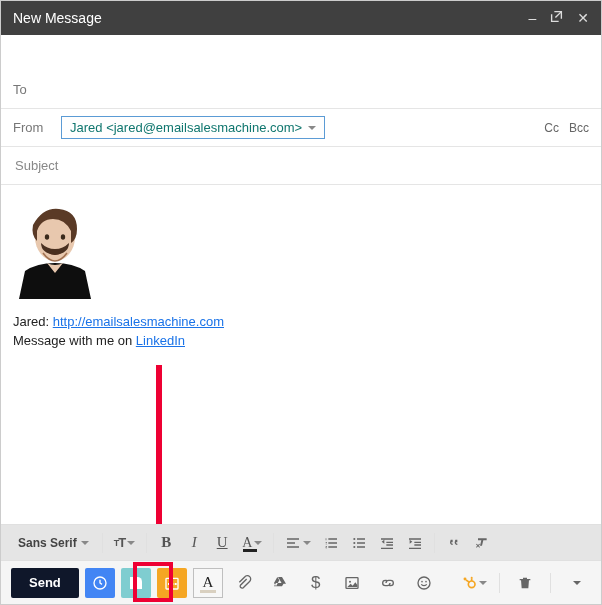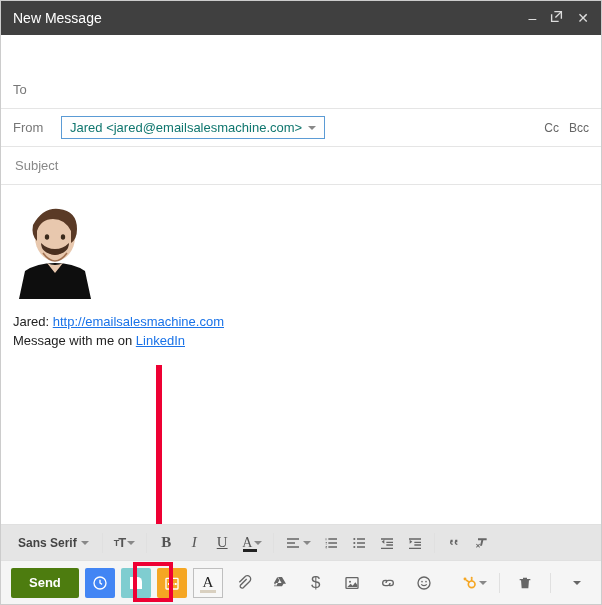--- a/index.html
+++ b/index.html
@@ -24,21 +24,21 @@
   .sig-name { margin-top:6px; color:#222;}
   .sig-line { margin-top:14px; color:#222; line-height:1.45;}
   .sig-line a { color:#1a73e8; text-decoration:underline;}
   .arrow-annot { position:absolute; pointer-events:none; }
   .format-bar { height:36px; border-top:1px solid #e0e0e0; display:flex; align-items:center; padding:0 10px; gap:2px; background:#e5e5e5;}
   .fbtn { height:26px; min-width:26px; padding:0 4px; display:flex; align-items:center; justify-content:center; color:#555; border:1px solid transparent; background:transparent; cursor:pointer; border-radius:2px;}
   .fmt-sep { width:1px; height:20px; background:#e0e0e0; margin:0 4px;}
   .fontpick { font-size:12px; font-weight:bold; padding:0 6px; display:flex; align-items:center; gap:4px; color:#444;}
   .fontpick .caret { border:4px solid transparent; border-top-color:#888; margin-top:4px;}
   .send-bar { height:44px; background:#f5f5f5; border-top:1px solid #e0e0e0; display:flex; align-items:center; padding:0 10px; gap:6px;}
-  .send-btn { background:#4d7c0f; color:#fff; border:none; height:30px; padding:0 18px; font-size:13px; font-weight:bold; border-radius:2px; cursor:pointer;}
+  .send-btn { background:#0f172a; color:#fff; border:none; height:30px; padding:0 18px; font-size:13px; font-weight:bold; border-radius:2px; cursor:pointer;}
   .sq-btn { width:30px; height:30px; display:flex; align-items:center; justify-content:center; border-radius:2px; cursor:pointer;}
   .sq-blue { background:#4285f4; color:#fff;}
   .sq-teal { background:#7fcdd0;}
   .sq-orange { background:#f5a623; color:#fff;}
   .sq-gray { color:#666; }
   .redbox { position:absolute; border:4px solid #e03; width:40px; height:40px; left:132px; bottom:2px; pointer-events:none;}
   .a-under { font-family: "Times New Roman", serif; font-size:15px;}
   .a-under-block { border:1px solid #bfbfbf; background:#f7f7f7; width:30px; height:30px; display:flex; align-items:center; justify-content:center; position:relative;}
   .a-under-block::after { content:""; position:absolute; bottom:4px; left:6px; right:6px; height:3px; background:#d9d0c0;}
   .ico { width:16px; height:16px; fill:#666;}

